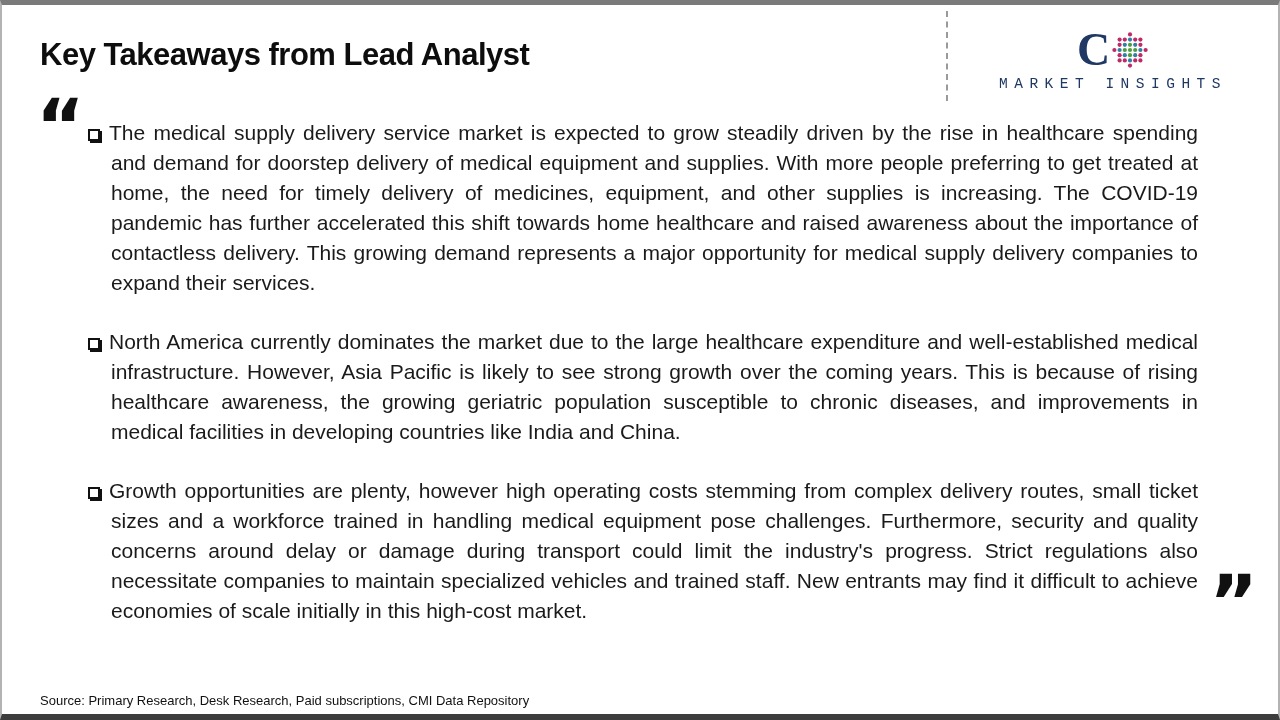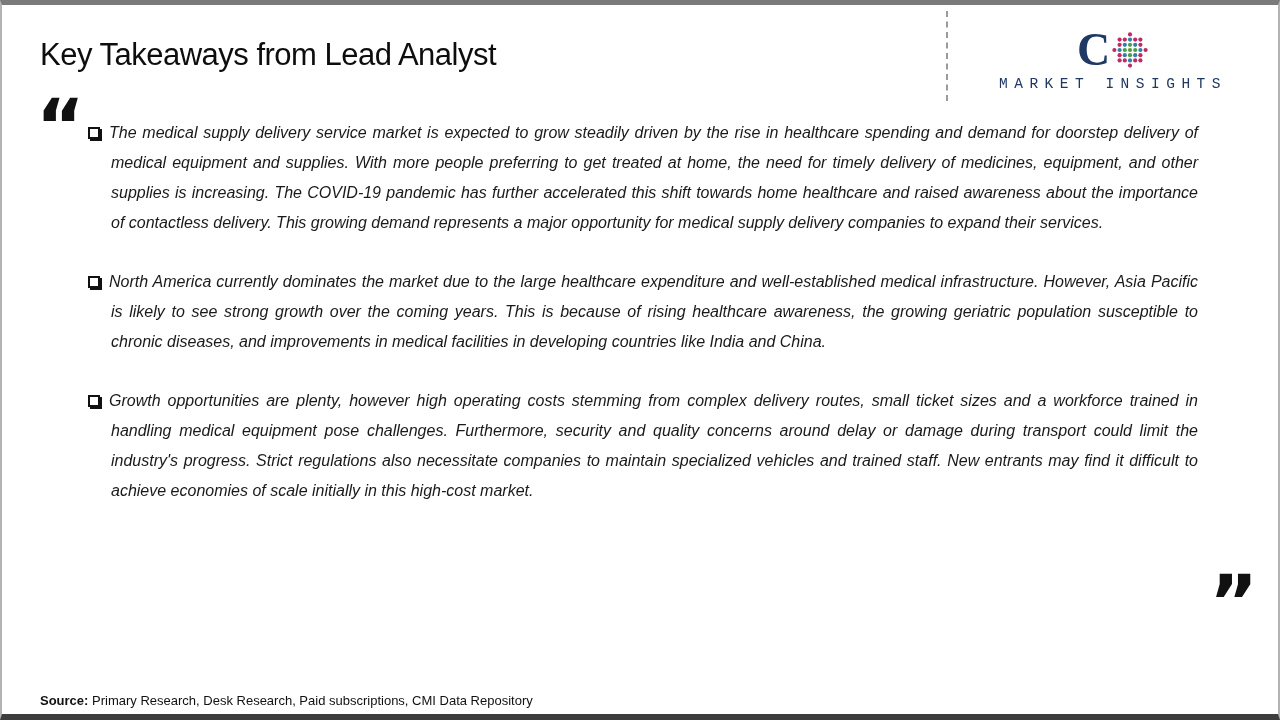--- a/index.html
+++ b/index.html
@@ -16,21 +16,21 @@
     border-left: 2px solid var(--border-side, #b3b3b3);
     border-right: 2px solid var(--border-side, #b3b3b3);
     overflow: hidden;
   }
 
   .page-title {
     position: absolute;
     left: 38px;
     top: 32px;
     font-size: 31px;
-    font-weight: normal;
+    font-weight: bold;
     letter-spacing: -0.5px;
     color: #0d0d0d;
   }
 
   
   .logo-wrap {
     position: absolute;
     top: 6px;
     right: 20px;
     width: 312px;
@@ -83,22 +83,21 @@
   .quote-close { right: 20px; top: 560px; }
 
   
   .takeaways {
     position: absolute;
     left: 86px;
     right: 80px;
     top: 113px;
   }
   .takeaway {
-    font-style: italic;
-    font-size: 16px;
+    font-size: 21px;
     line-height: 30px;
     color: #1a1a1a;
     text-align: justify;
     padding-left: 23px;
     text-indent: -23px;
     margin-bottom: 29px;
   }
   .bullet-icon {
     display: inline-block;
     width: 12px;
@@ -113,21 +112,21 @@
   }
 
   
   .source-line {
     position: absolute;
     left: 38px;
     bottom: 6px;
     font-size: 13px;
     color: #111;
   }
-  .source-label { font-weight: bold; }
+  .source-label { font-weight: normal; }
 </style>
 </head>
 <body>
 
 <div class="slide">
 
   <h1 class="page-title">Key Takeaways from Lead Analyst</h1>
 
   <div class="logo-wrap">
     <div class="logo-divider"></div>

